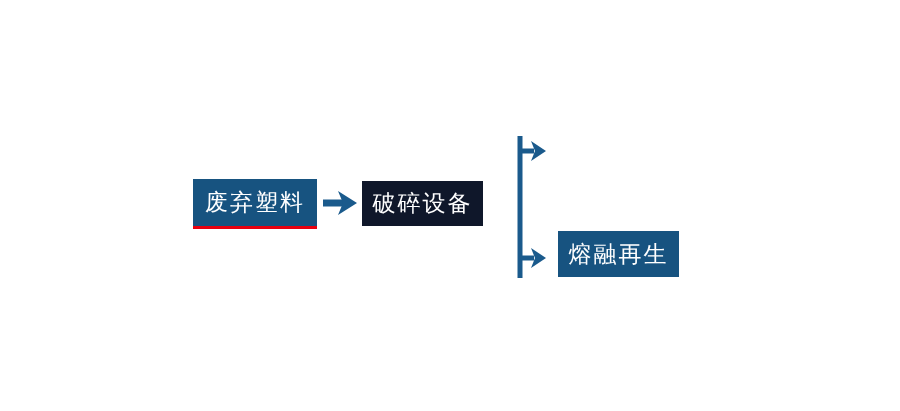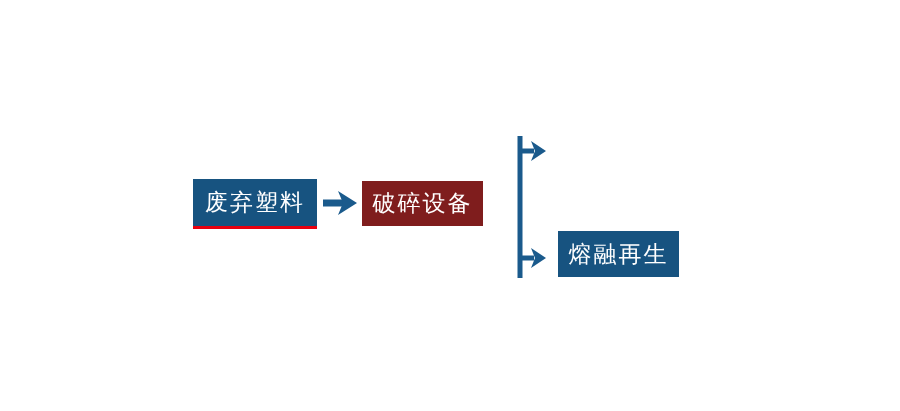--- a/index.html
+++ b/index.html
@@ -21,21 +21,21 @@
     align-items: center;
     justify-content: center;
     color: #ffffff;
     font-size: 23px;
     font-weight: 400;
     letter-spacing: 2px;
     white-space: nowrap;
     line-height: 1;
   }
   .node-blue { background: #175380; }
-  .node-red  { background: #7f1d1d; }
+  .node-red  { background: #0f172a; }
 
   #node-waste-plastic {
     left: 193px; top: 179px; width: 124px; height: 47px;
     border-bottom: 3px solid #E8000F;
     box-sizing: content-box;
   }
   #node-crushing-equipment {
     left: 362px; top: 181px; width: 121px; height: 45px;
   }
   #node-melt-regeneration {

